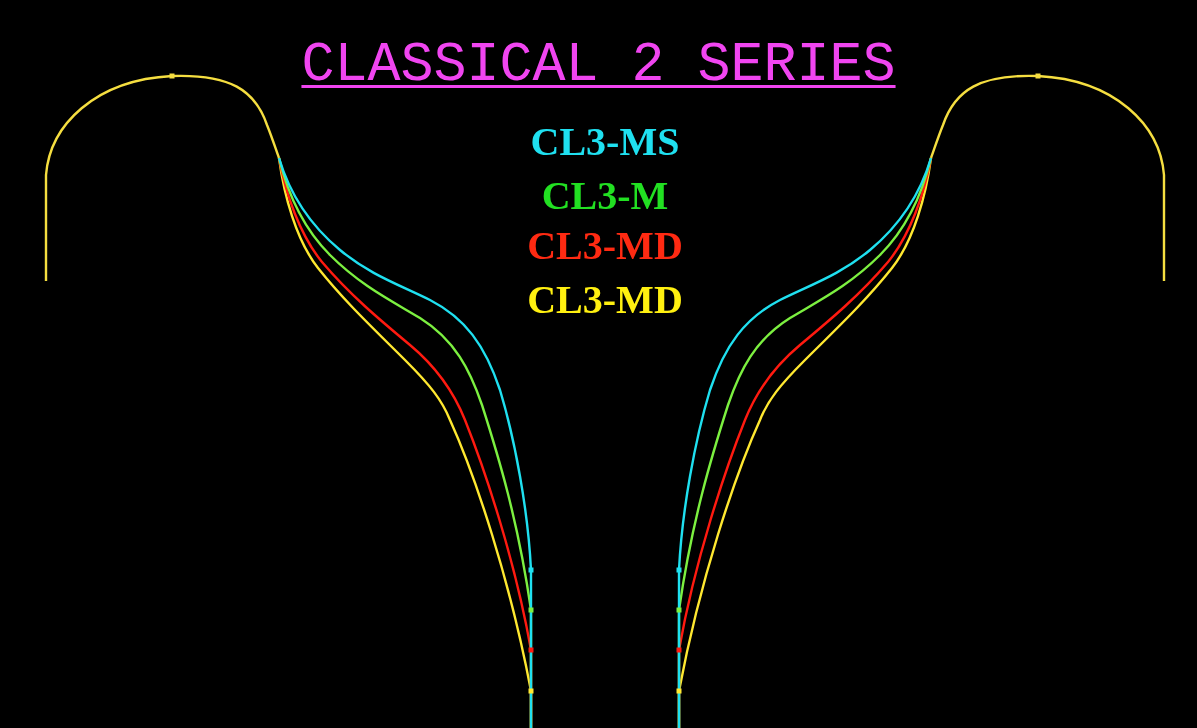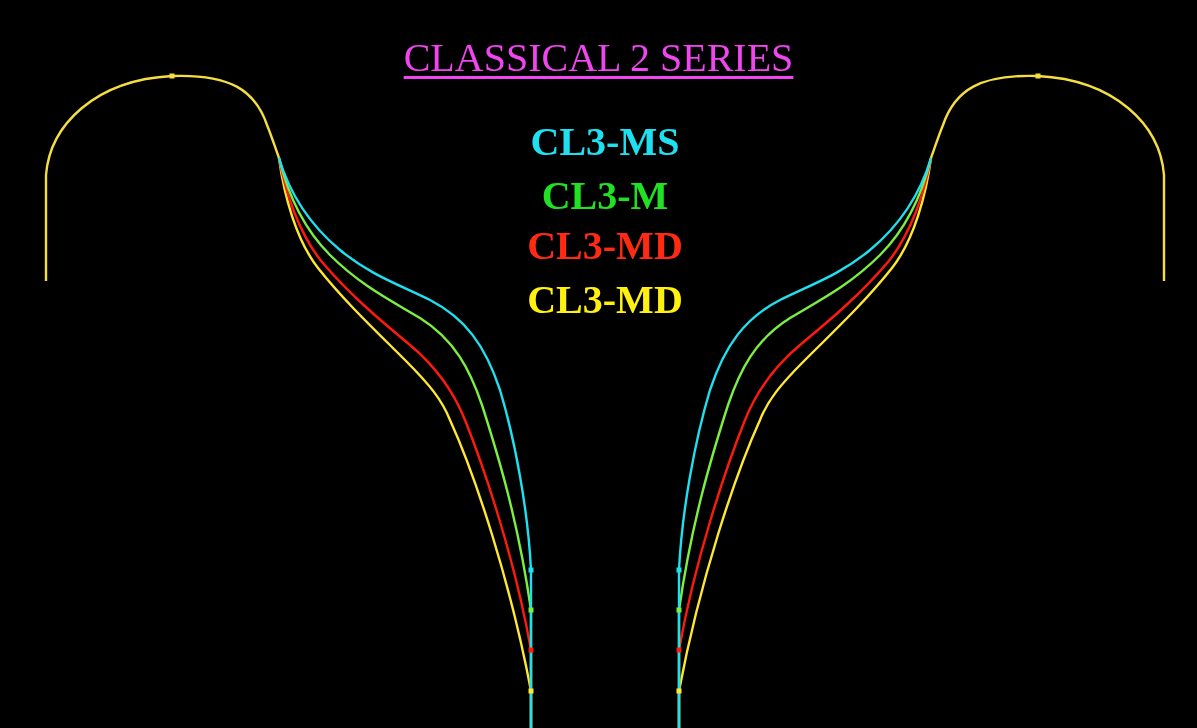--- a/index.html
+++ b/index.html
@@ -1,20 +1,20 @@
 <!DOCTYPE html>
 <html><head>
 <meta charset="utf-8">
 <style>
   html, body { margin: 0; padding: 0; background: #000; }
   body { width: 1197px; height: 728px; overflow: hidden; position: relative; font-family: "DejaVu Serif", "Liberation Serif", serif; }
   .title {
     position: absolute; left: 0; width: 1197px; top: 34px; text-align: center;
-    font-family: Liberation Serif, serif;
-    font-size: 40px; font-weight: normal; color: #F045F0;
+    font-family: Liberation Mono, monospace;
+    font-size: 55px; font-weight: normal; color: #F045F0;
     text-decoration: underline; text-decoration-thickness: 3px; text-underline-offset: 5px;
     letter-spacing: 0px;
   }
   .legend {
     position: absolute; left: 0; width: 1210px; text-align: center;
     font-family: "Liberation Serif", "DejaVu Serif", serif;
     font-size: 40px; font-weight: bold; line-height: 1;
   }
   svg.drawing { position: absolute; left: 0; top: 0; }
 </style>

